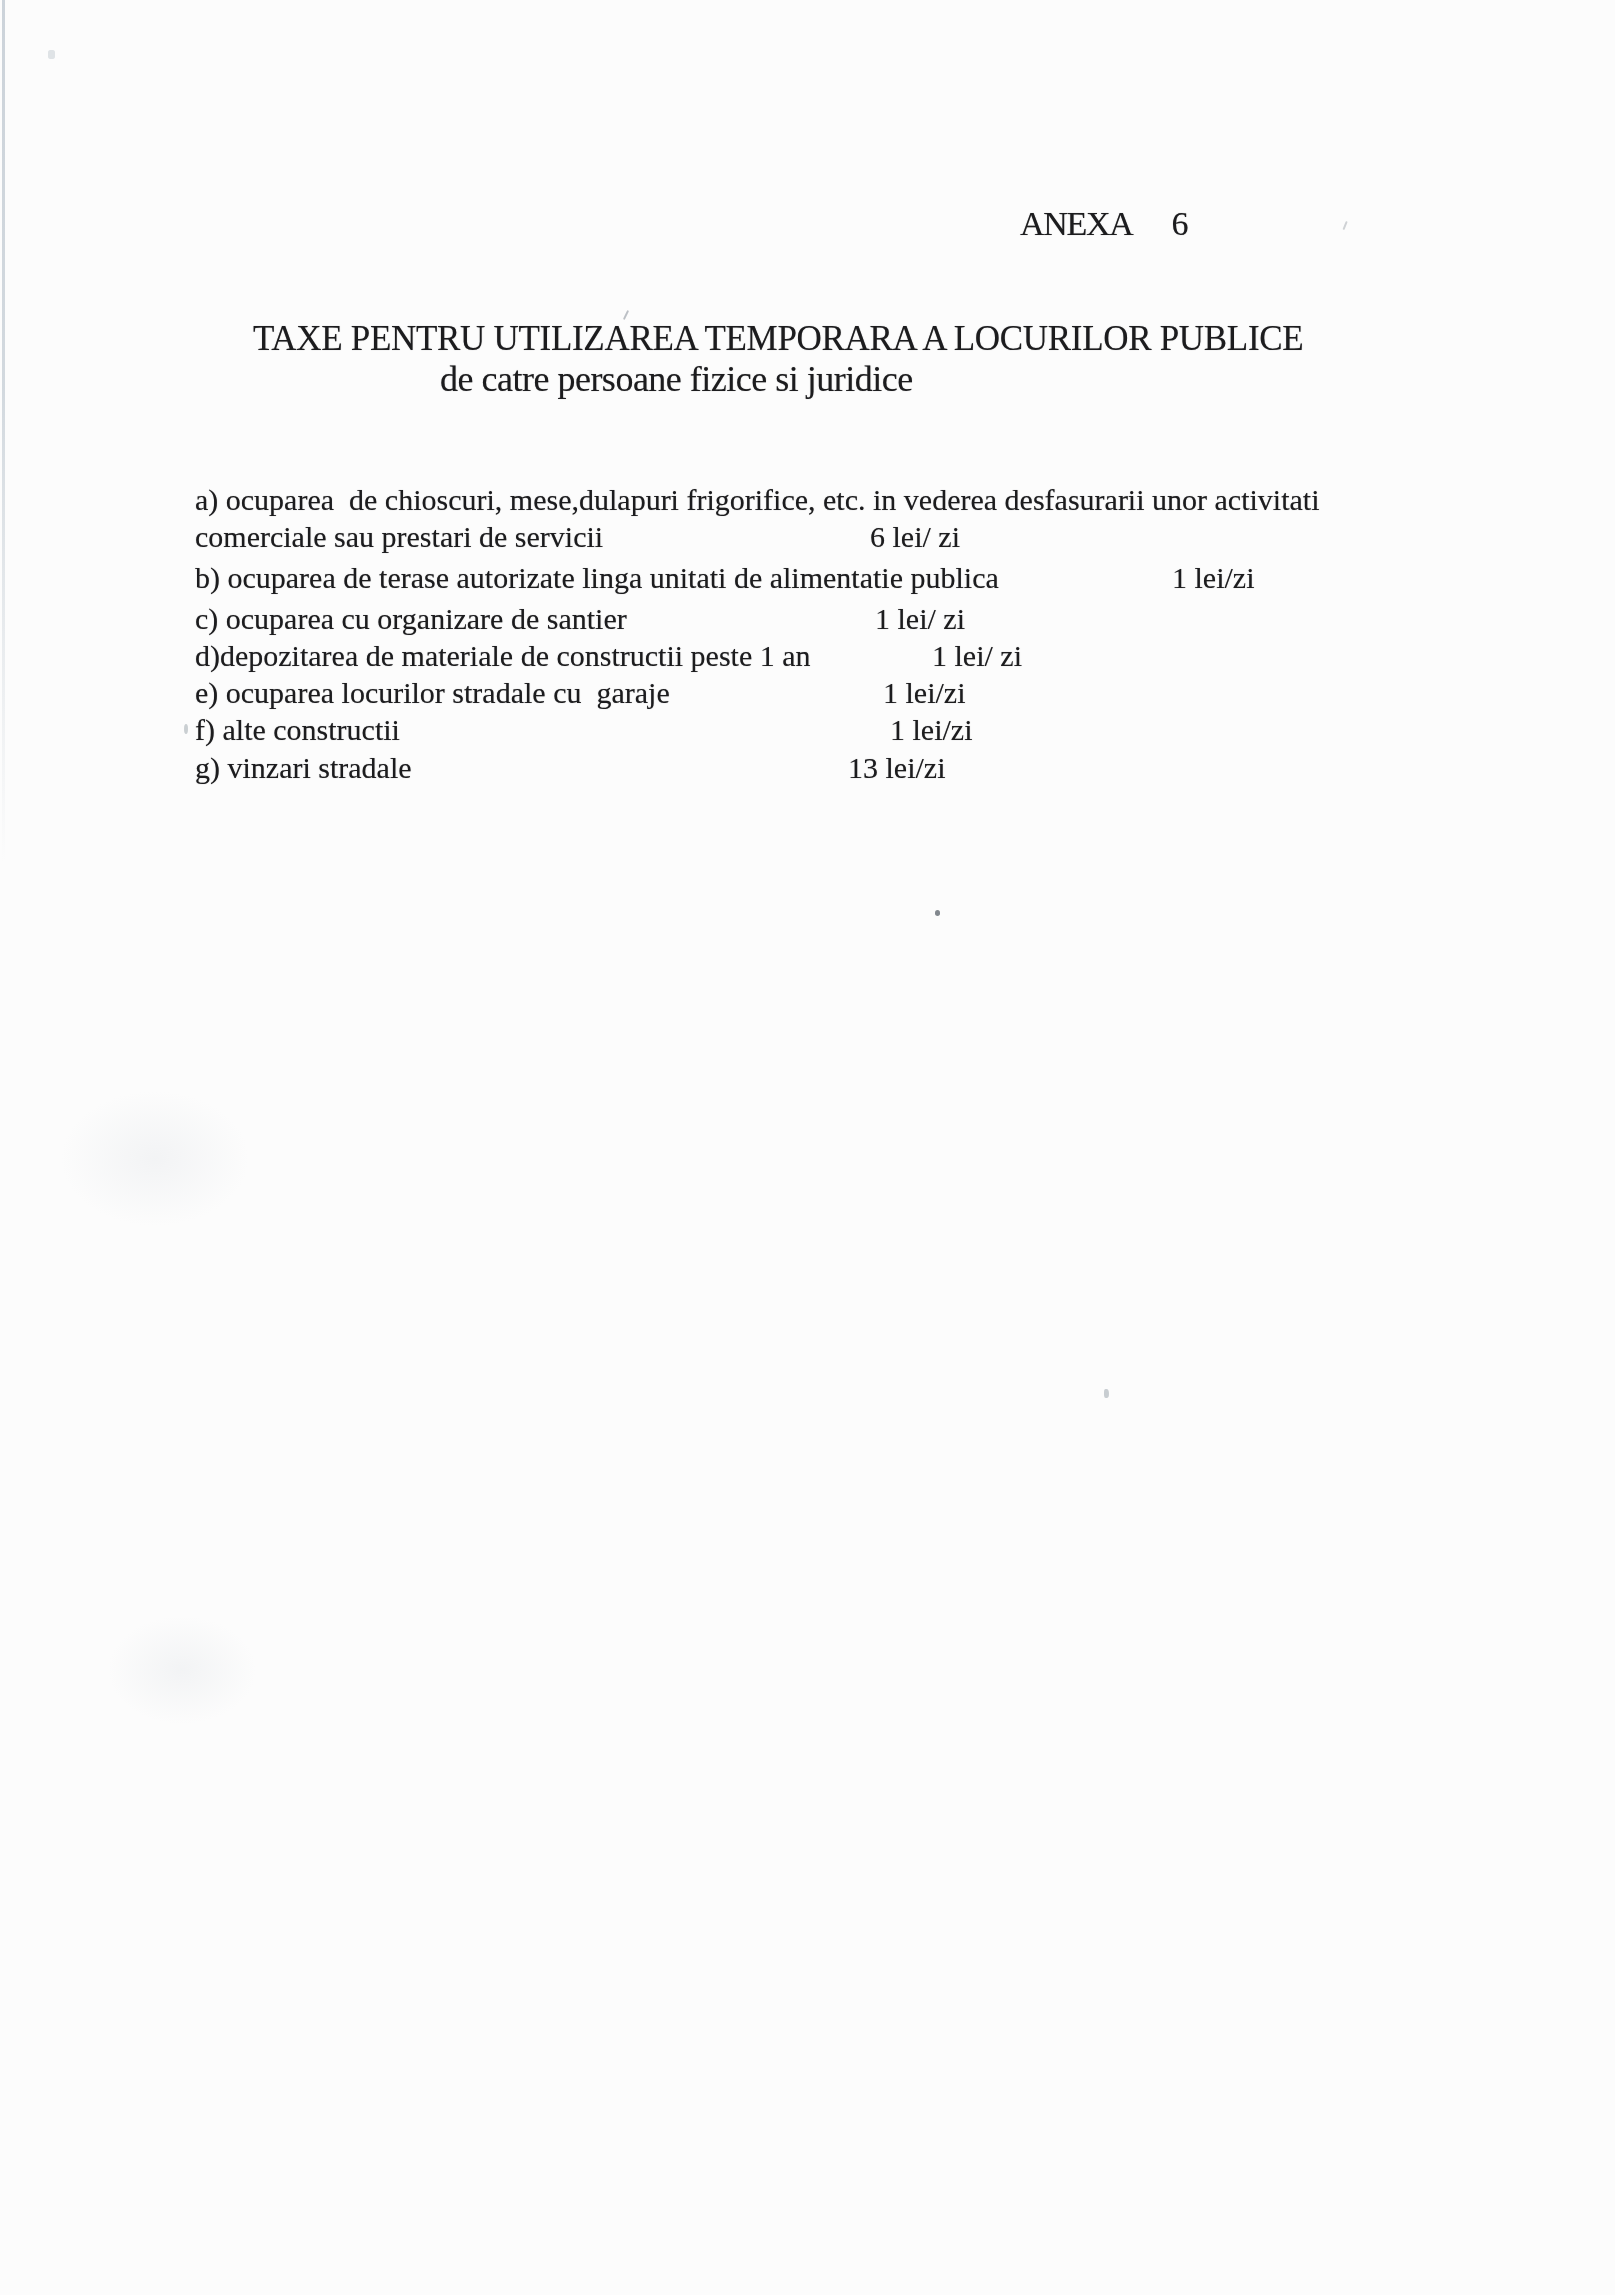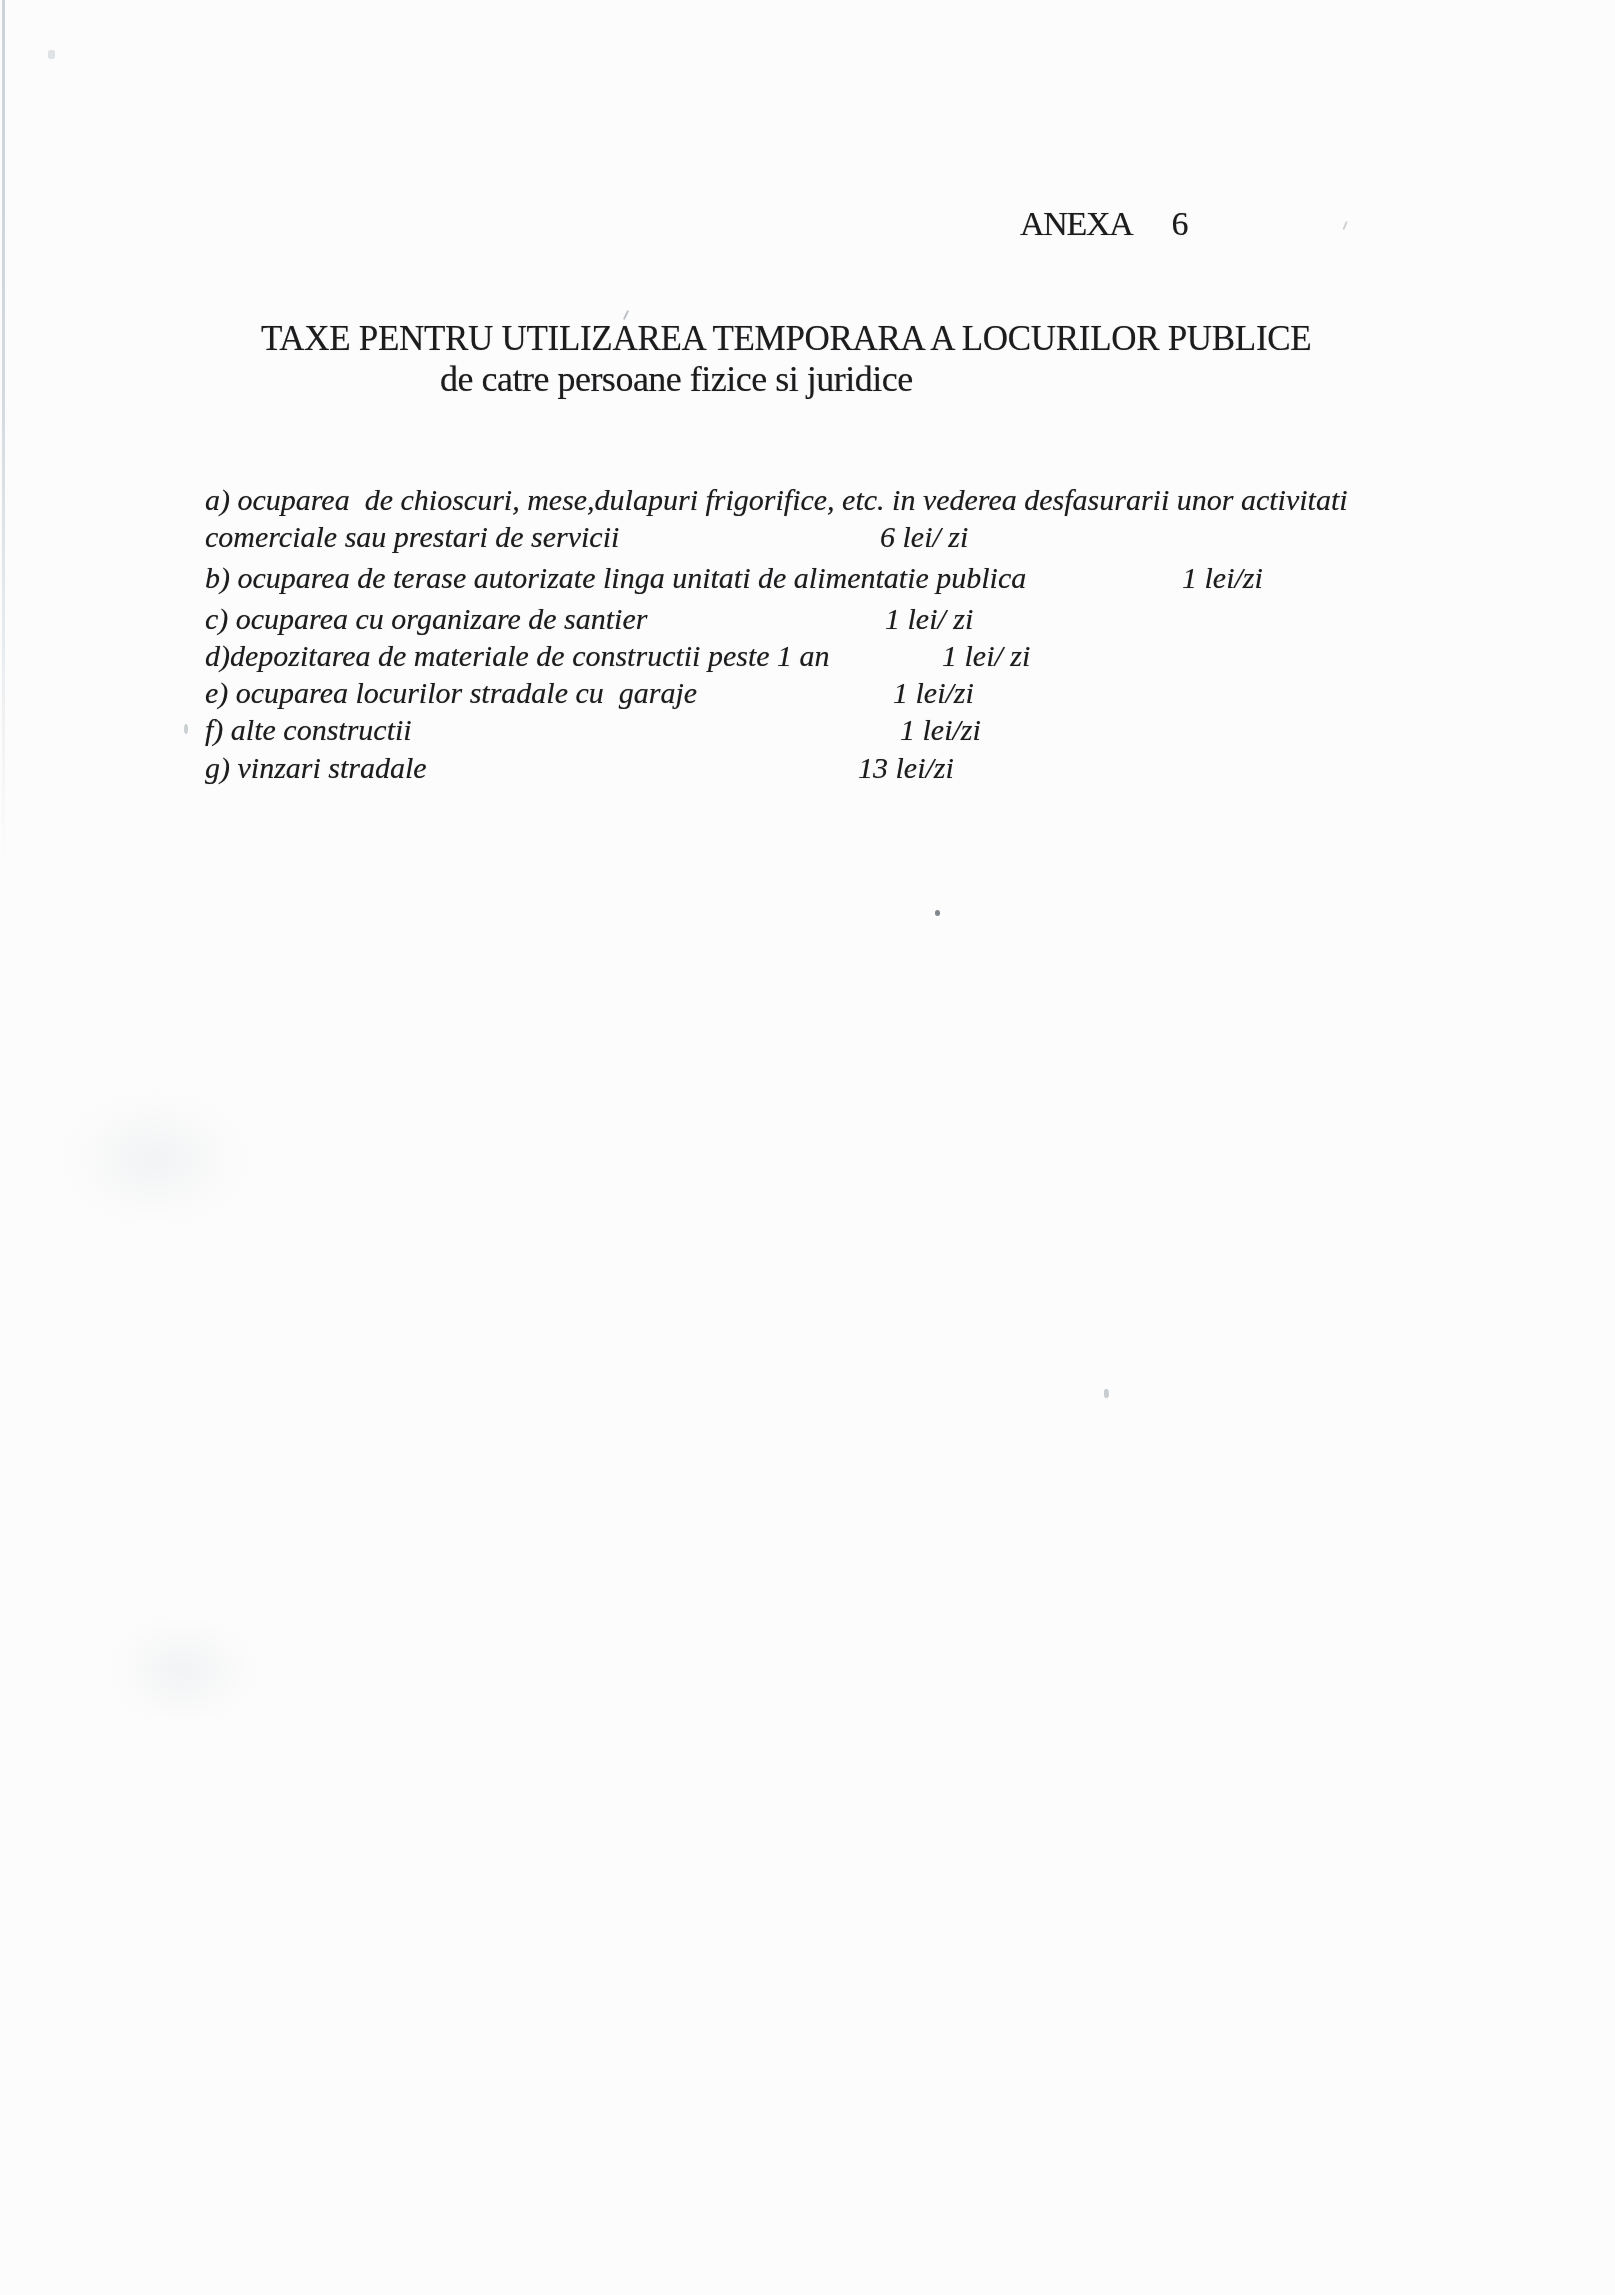--- a/index.html
+++ b/index.html
@@ -31,35 +31,33 @@
   .annex .num { margin-left: 39px; }
   .doc-title {
     position: absolute;
     left: 253px;
     top: 319px;
     line-height: 40px;
   }
   .doc-title .t1 {
     font-size: 35px;
     letter-spacing: -0.3px;
-    margin-left: 8px;
   }
   .doc-title .t2 {
     font-size: 36px;
     letter-spacing: -0.5px;
     padding-left: 187px;
   }
   .tax-row {
     position: absolute;
-    left: 10px;
+    left: 0;
     width: 1556px;
     height: 38px;
     font-size: 30px;
     line-height: 38px;
-    font-style: italic;
   }
   .tax-row .lbl {
     position: absolute;
     left: 195px;
   }
   .tax-row .val {
     position: absolute;
   }
   
   .edge-line {

